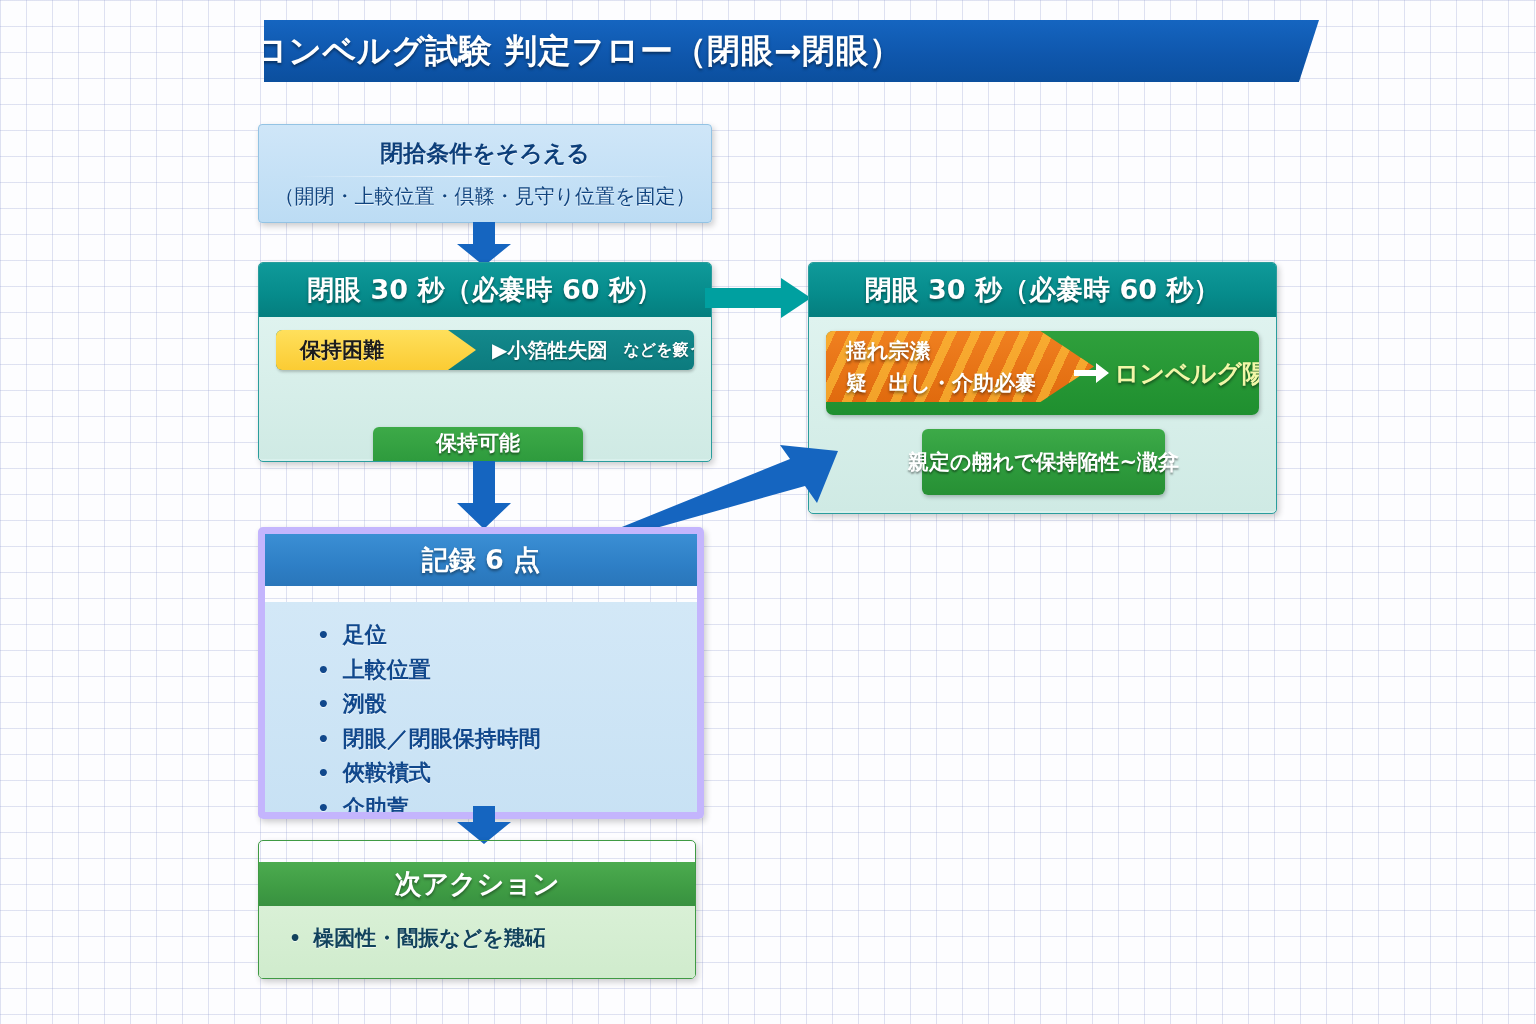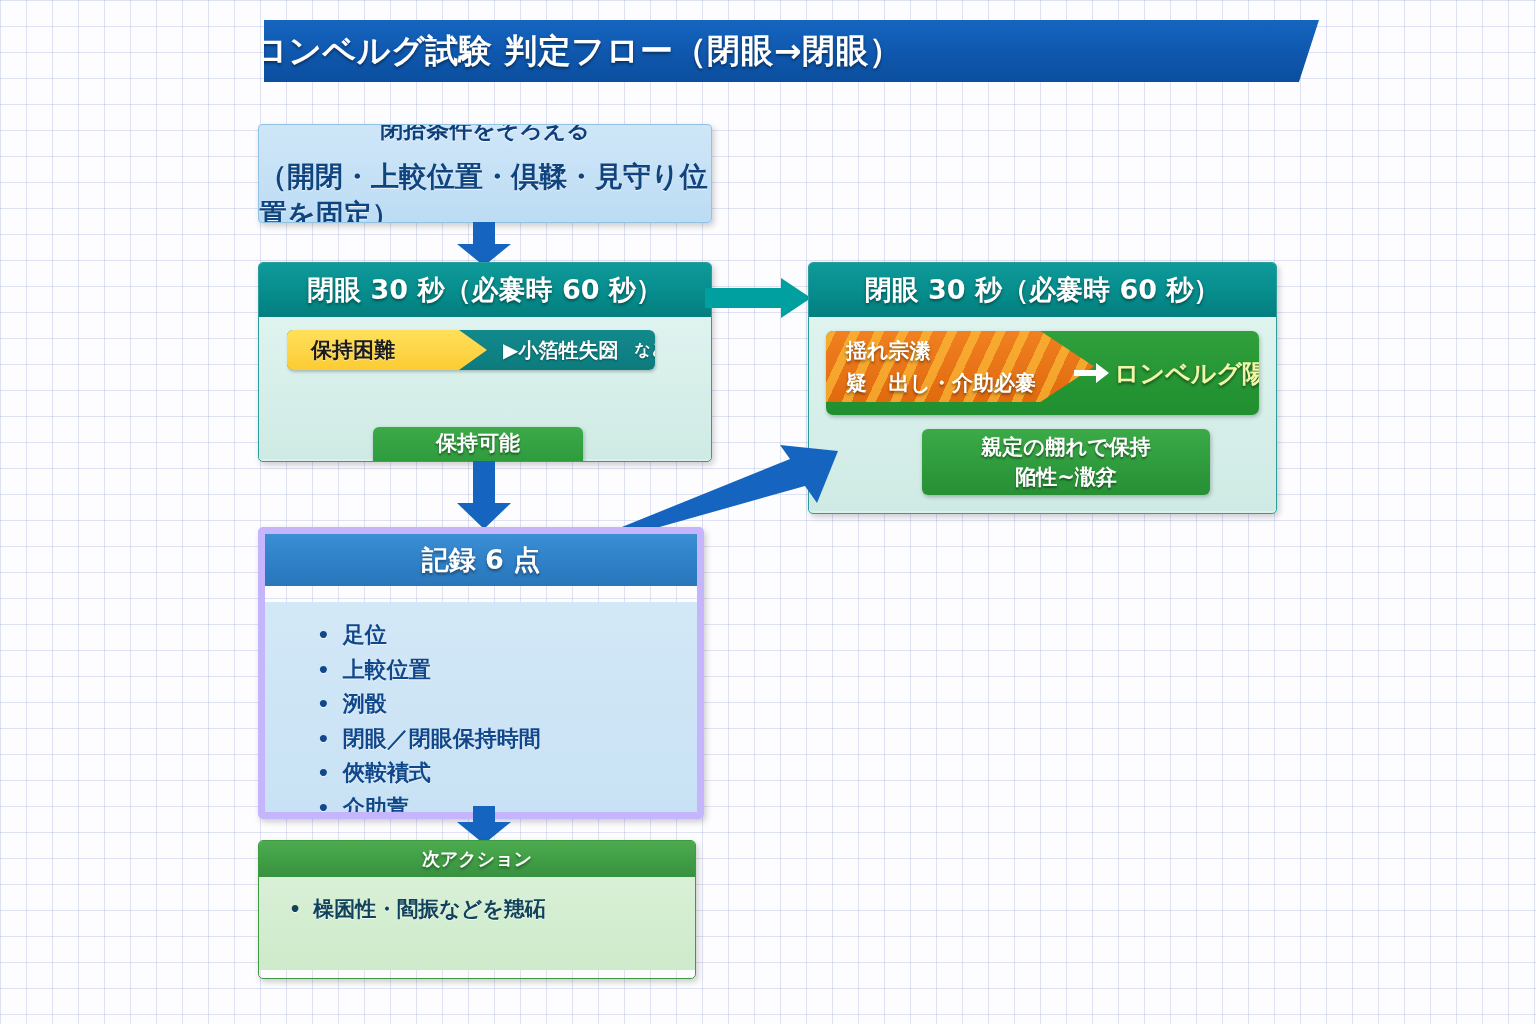--- a/index.html
+++ b/index.html
@@ -40,21 +40,21 @@
 
   
   #box-prep{left:258px;top:124px;width:452px;height:97px;
     background:linear-gradient(180deg,#cfe6f8 0%,#bcdcf4 100%);
     border:1px solid #93c3e4;border-radius:4px;
     display:flex;flex-direction:column;align-items:center;justify-content:center;}
   #box-prep .t1{color:#0d3f7a;font-size:23px;font-weight:bold;
     text-shadow:0 1px 1px rgba(255,255,255,.85);}
   #box-prep .rule{width:380px;height:1px;margin:7px 0 6px;
     background:linear-gradient(to right,rgba(255,255,255,0),rgba(255,255,255,.95),rgba(255,255,255,0));}
-  #box-prep .t2{color:#10447f;font-size:28px;font-weight:bold;
+  #box-prep .t2{color:#10447f;font-size:20px;font-weight:normal;
     text-shadow:0 1px 1px rgba(255,255,255,.8);}
 
   
   #box-open{left:258px;top:262px;width:452px;height:198px;
     border:1px solid #2a9d9d;background:#d9f0ec;}
   #box-open .hd{height:54px;font-size:27px;
     background:linear-gradient(180deg,#0f9a9a 0%,#068b8b 60%,#047e7e 100%);}
   #box-open .bd{height:142px;
     background:linear-gradient(180deg,#dff3ef 0%,#cfeae4 100%);}
 
@@ -75,32 +75,32 @@
     background:linear-gradient(180deg,#d3e8f7 0%,#c7e1f4 100%);
     padding:16px 11px 0 52px;box-sizing:border-box;margin-top:16px;}
   #box-record ul{margin:0;padding:0;list-style:none;}
   #box-record li{color:#11488c;font-size:22px;font-weight:bold;line-height:33.5px;
      text-shadow:0 1px 1px rgba(255,255,255,.7);}
   #box-record li::before{content:"•";margin-right:13px;font-size:20px;}
 
   
   #box-next{left:258px;top:840px;width:436px;height:137px;
     border:1px solid #3f9a44;}
-  #box-next .hd{height:36px;font-size:18px;
-    background:linear-gradient(180deg,#4cab4f 0%,#3f9c44 60%,#389140 100%);}
+  #box-next .hd{height:44px;font-size:27px;
+    background:linear-gradient(180deg,#4cab4f 0%,#3f9c44 60%,#389140 100%);margin-top:21px;}
   #box-next .bd{height:93px;
     background:linear-gradient(180deg,#d9f0d6 0%,#cdeaca 100%);
     padding:14px 0 0 30px;box-sizing:border-box;}
   #box-next ul{margin:0;padding:0;list-style:none;}
   #box-next li{color:#11425c;font-size:21px;font-weight:bold;line-height:36px;
     text-shadow:0 1px 1px rgba(255,255,255,.7);}
   #box-next li::before{content:"•";margin-right:12px;font-size:19px;}
 
   
-  #pill-hold{position:absolute;left:28px;top:13px;width:368px;height:40px;
+  #pill-hold{position:absolute;left:17px;top:13px;width:418px;height:40px;
     border-radius:6px;overflow:hidden;
     background:linear-gradient(180deg,#13898c 0%,#0c7b7e 100%);
     box-shadow:1px 2px 3px rgba(0,0,0,.22);}
   #pill-hold .ylw{position:absolute;left:0;top:0;height:40px;width:200px;
     background:linear-gradient(180deg,#ffe05c 0%,#fbcc33 100%);
     clip-path:polygon(0 0, 86% 0, 100% 50%, 86% 100%, 0 100%);
     display:flex;align-items:center;}
   #pill-hold .ylw span{color:#1c1c1c;font-size:21px;font-weight:bold;margin-left:24px;
     text-shadow:0 1px 0 rgba(255,255,255,.45);white-space:nowrap;}
   #pill-hold .right{position:absolute;left:200px;top:0;height:40px;
@@ -132,25 +132,25 @@
   #pill-positive .org .txt{margin-left:20px;z-index:2;}
   #pill-positive .org .txt div{color:#fff;font-size:21px;font-weight:bold;line-height:32px;
     text-shadow:0 2px 3px rgba(0,0,0,.45);white-space:nowrap;}
   #pill-positive .arrow{position:absolute;left:248px;top:31px;width:36px;height:22px;z-index:3;}
   #pill-positive .grn{position:absolute;left:288px;top:0;height:84px;
     display:flex;align-items:center;}
   #pill-positive .grn span{color:#f2f7a8;font-size:25px;font-weight:bold;
     text-shadow:0 2px 3px rgba(0,0,0,.48);white-space:nowrap;}
 
   
-  #btn-mild{position:absolute;left:113px;top:112px;width:288px;height:66px;
+  #btn-mild{position:absolute;left:113px;top:112px;width:243px;height:66px;
     border-radius:6px;
     background:linear-gradient(180deg,#3daa48 0%,#2e9b3d 55%,#279034 100%);
     box-shadow:1px 2px 4px rgba(0,0,0,.25);
-    display:flex;flex-direction:column;align-items:center;justify-content:center;}
+    display:flex;flex-direction:row;align-items:center;justify-content:center;}
   #btn-mild div{color:#fff;font-size:21px;font-weight:bold;line-height:30px;
     text-shadow:0 2px 2px rgba(0,0,0,.42);white-space:nowrap;}
 
   
   .conn{position:absolute;}
   #arrow-prep-open{left:455px;top:222px;width:58px;height:44px;}
   #arrow-open-closed{left:705px;top:278px;width:108px;height:40px;}
   #arrow-open-record{left:455px;top:461px;width:58px;height:68px;}
   #arrow-record-closed{left:612px;top:445px;width:228px;height:92px;}
   #arrow-record-next{left:455px;top:806px;width:58px;height:38px;}

